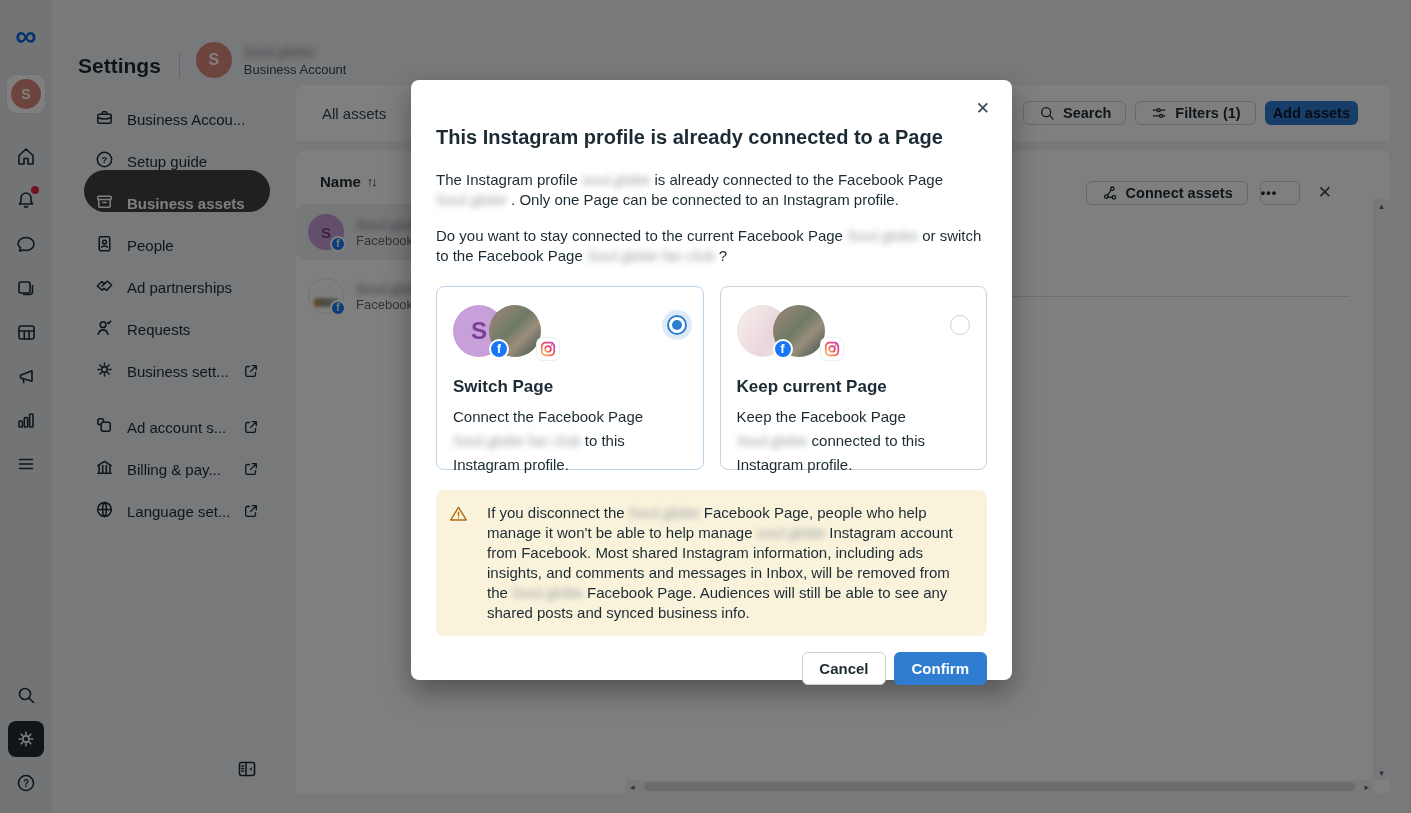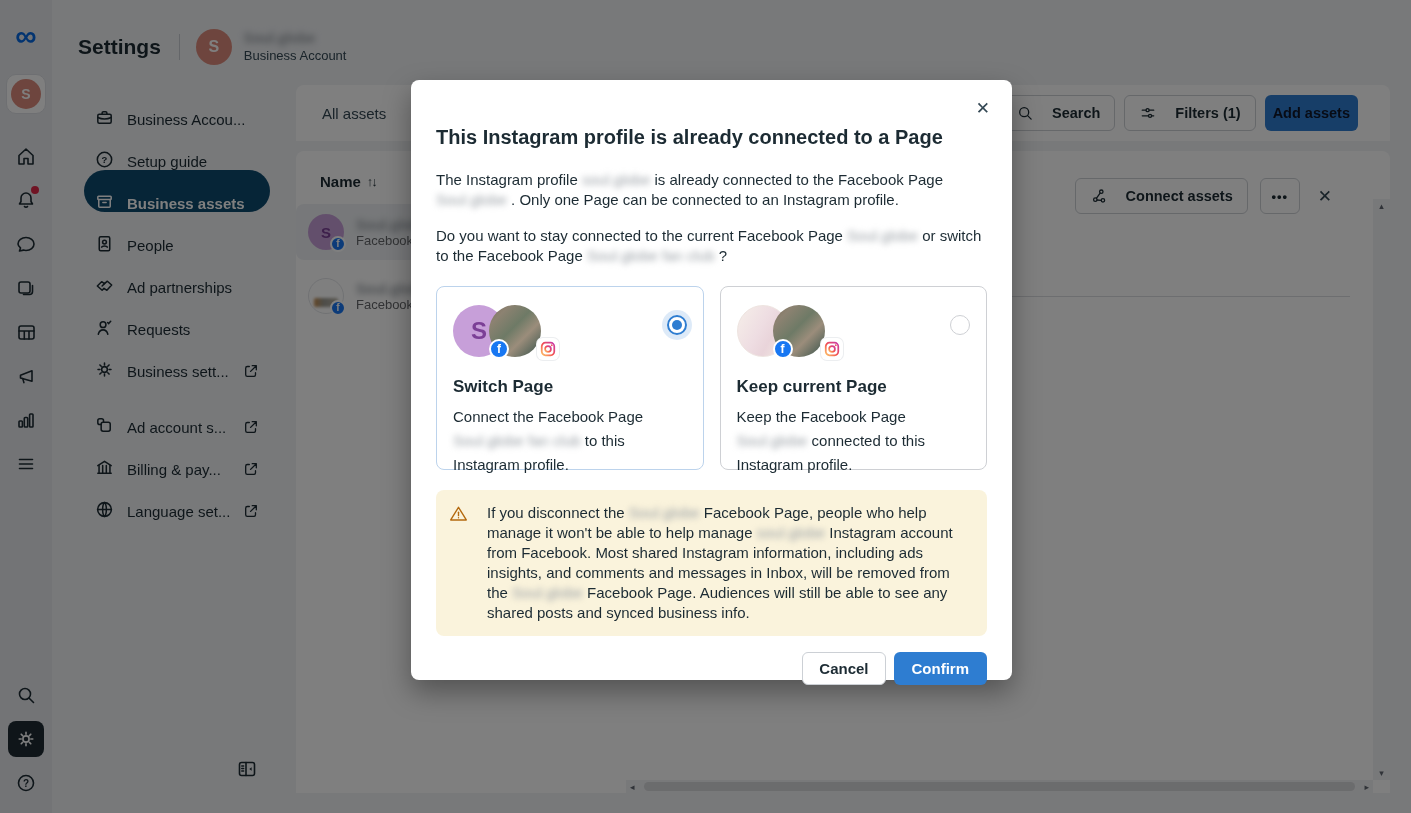--- a/index.html
+++ b/index.html
@@ -15,47 +15,47 @@
   .rail-avatar-btn { margin-top:24px; width:40px; height:40px; background:#fff; border:1px solid #dcdfe4; border-radius:10px; display:flex; align-items:center; justify-content:center; }
   .rail-avatar { width:30px; height:30px; border-radius:50%; background:#dd8b7c; color:#fff; font-weight:700; font-size:14px; display:flex; align-items:center; justify-content:center; }
   .rail-btn { position:relative; width:36px; height:36px; margin-top:8px; border-radius:8px; display:flex; align-items:center; justify-content:center; }
   .rail-btn.first { margin-top:24px; }
   .rail-dot { position:absolute; top:4px; right:5px; width:8px; height:8px; border-radius:50%; background:#e02849; }
   .rail-spacer { flex:1; }
   .rail-btn.dark { background:#1e2b33; margin-top:8px; }
   .rail-btn.dark .ic { stroke:#fff; }
 
   
-  .header { position:absolute; left:52px; top:0; height:78px; right:0; display:flex; align-items:center;margin-top:8px; }
+  .header { position:absolute; left:52px; top:0; height:78px; right:0; display:flex; align-items:flex-end; }
   .header h1 { font-size:21px; font-weight:700; margin-left:26px; }
   .hdr-div { width:1px; height:26px; background:#c8ccd2; margin:0 16px 0 18px; }
   .hdr-avatar { width:36px; height:36px; border-radius:50%; background:#dd8b7c; color:#fff; font-weight:700; font-size:16px; display:flex; align-items:center; justify-content:center; }
   .hdr-acct { margin-left:12px; line-height:1.25; }
   .hdr-acct .nm { font-size:14px; font-weight:600; }
   .hdr-acct .tp { font-size:13px; color:#344854; }
 
   .redacted { color:#9aa0a6; filter:blur(3px); user-select:none; }
 
   
   .sidebar { position:absolute; left:52px; top:86px; width:244px; bottom:0; }
   .sb-item { position:relative; display:flex; align-items:flex-end; height:42px; margin:0 26px 0 32px; padding:0 10px 0 10px; border-radius:8px; font-size:15px; }
   .sb-item .ic { width:21px; height:21px; margin-right:12px; }
   .sb-label { white-space:nowrap; overflow:hidden; flex:1; }
-  .sb-item.active { background:#0c4a6e; color:#fff; font-weight:600; margin-left:32px;border-radius:21px; }
+  .sb-item.active { background:#404040; color:#fff; font-weight:600; margin-left:32px;border-radius:21px; }
   .sb-item.active .ic { stroke:#fff; }
   .sb-item .ext { width:18px; height:18px; margin:0 0 0 8px; }
   .sb-gap { height:14px; }
   .collapse-btn { position:absolute; right:38px; bottom:33px; }
 
   
   .topbar { position:absolute; left:296px; top:85px; width:1094px; height:56px; background:#fff; border-radius:8px 8px 0 0; display:flex; align-items:center; }
   .tab { margin-left:26px; font-size:15px; color:#344854; }
   .tab-pill-partial { position:absolute; left:108px; top:9px; width:40px; height:38px; background:#1e2b33; border-radius:8px; }
   .topbar-right { margin-left:auto; display:flex; align-items:center; gap:9px; padding-right:32px; }
-  .btn { height:36px; border-radius:6px; font-size:14.5px; font-weight:600; display:flex; align-items:center; justify-content:center; gap:18px; padding:0 14px; }
+  .btn { height:24px; border-radius:6px; font-size:14.5px; font-weight:600; display:flex; align-items:center; gap:7px; padding:0 14px; }
   .btn-outline { background:#fff; border:1px solid #ccd0d5; color:#1c2b33; }
   .btn-outline .ic { width:18px; height:18px; }
   .btn-primary { background:#2e7dd1; color:#0f172a; border:none; padding:0 8px; }
 
   .content { position:absolute; left:296px; top:151px; width:1094px; height:642px; background:#fff; border-radius:8px 8px 0 0; }
   .list { position:absolute; left:0; top:0; width:330px; height:100%; }
   .list-header { display:flex; align-items:center; gap:6px; padding:22px 24px 14px 24px; font-size:15px; font-weight:700; }
   .sort { font-size:13px; color:#1c2b33; letter-spacing:-2px; }
   .row { position:relative; display:flex; align-items:center; height:56px; padding:0 24px 0 12px; margin:0 0 8px 0; border-radius:8px; }
   .row.selected { background:#eef1f4; }

